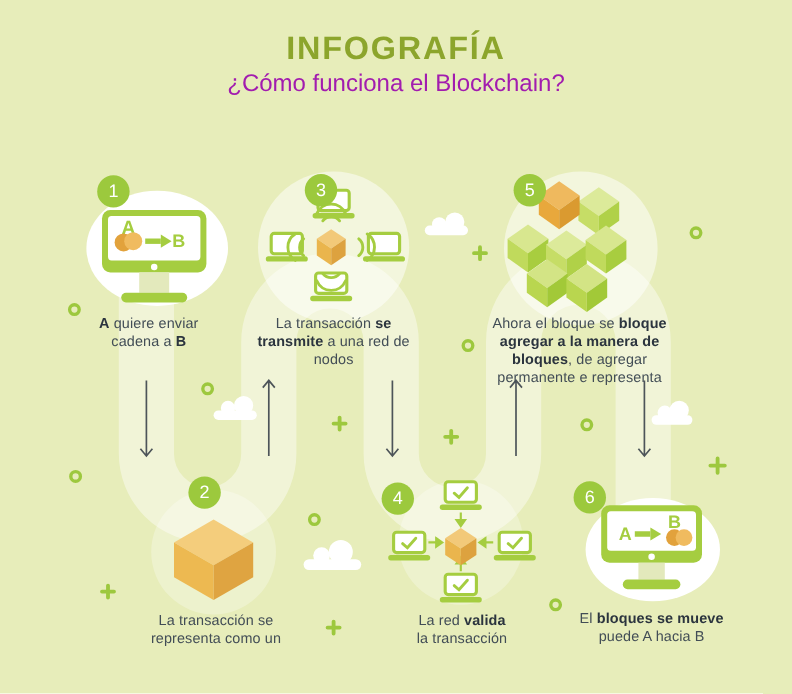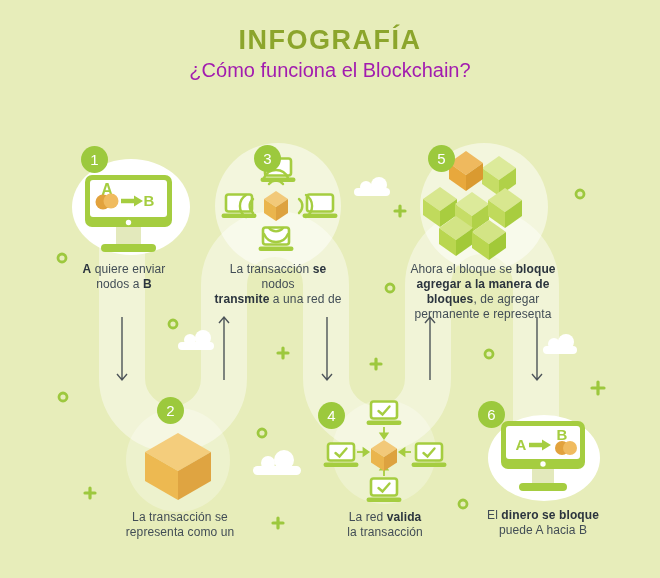--- a/index.html
+++ b/index.html
@@ -247,45 +247,45 @@
 
   <div class="badge" style="left:81px;top:146px">1</div>
   <div class="badge" style="left:157px;top:397px">2</div>
   <div class="badge" style="left:254px;top:145px">3</div>
   <div class="badge" style="left:318px;top:402px">4</div>
   <div class="badge" style="left:428px;top:145px">5</div>
   <div class="badge" style="left:478px;top:401px">6</div>
 
   <div class="caption" style="left:49px;top:262px;width:150px">
     <span class="ln"><span class="bd">A</span><span> quiere enviar</span></span>
-    <span class="ln"><span>nodos a </span><span class="bd">B</span></span>
+    <span class="ln"><span>cadena a </span><span class="bd">B</span></span>
   </div>
 
   <div class="caption" style="left:105px;top:510px;width:150px">
     <span class="ln"><span>La transacción se</span></span>
     <span class="ln"><span>representa como un</span></span>
   </div>
 
   <div class="caption" style="left:200px;top:262px;width:156px">
     <span class="ln"><span>La transacción </span><span class="bd">se</span></span>
+    <span class="ln"><span class="bd">transmite</span><span> a una red de</span></span>
     <span class="ln"><span>nodos</span></span>
-    <span class="ln"><span class="bd">transmite</span><span> a una red de</span></span>
   </div>
 
   <div class="caption" style="left:310px;top:510px;width:150px">
     <span class="ln"><span>La red </span><span class="bd">valida</span></span>
     <span class="ln"><span>la transacción</span></span>
   </div>
 
   <div class="caption" style="left:395px;top:262px;width:176px">
     <span class="ln"><span>Ahora el bloque se </span><span class="bd">bloque</span></span>
     <span class="ln"><span class="bd">agregar a la manera de</span></span>
     <span class="ln"><span class="bd">bloques</span><span>, de agregar</span></span>
     <span class="ln"><span>permanente e representa</span></span>
   </div>
 
   <div class="caption" style="left:467px;top:508px;width:152px">
-    <span class="ln"><span>El </span><span class="bd">dinero se bloque</span></span>
+    <span class="ln"><span>El </span><span class="bd">bloques se mueve</span></span>
     <span class="ln"><span>puede A hacia B</span></span>
   </div>
 </div>
 
 </div>
 
 </body></html>

